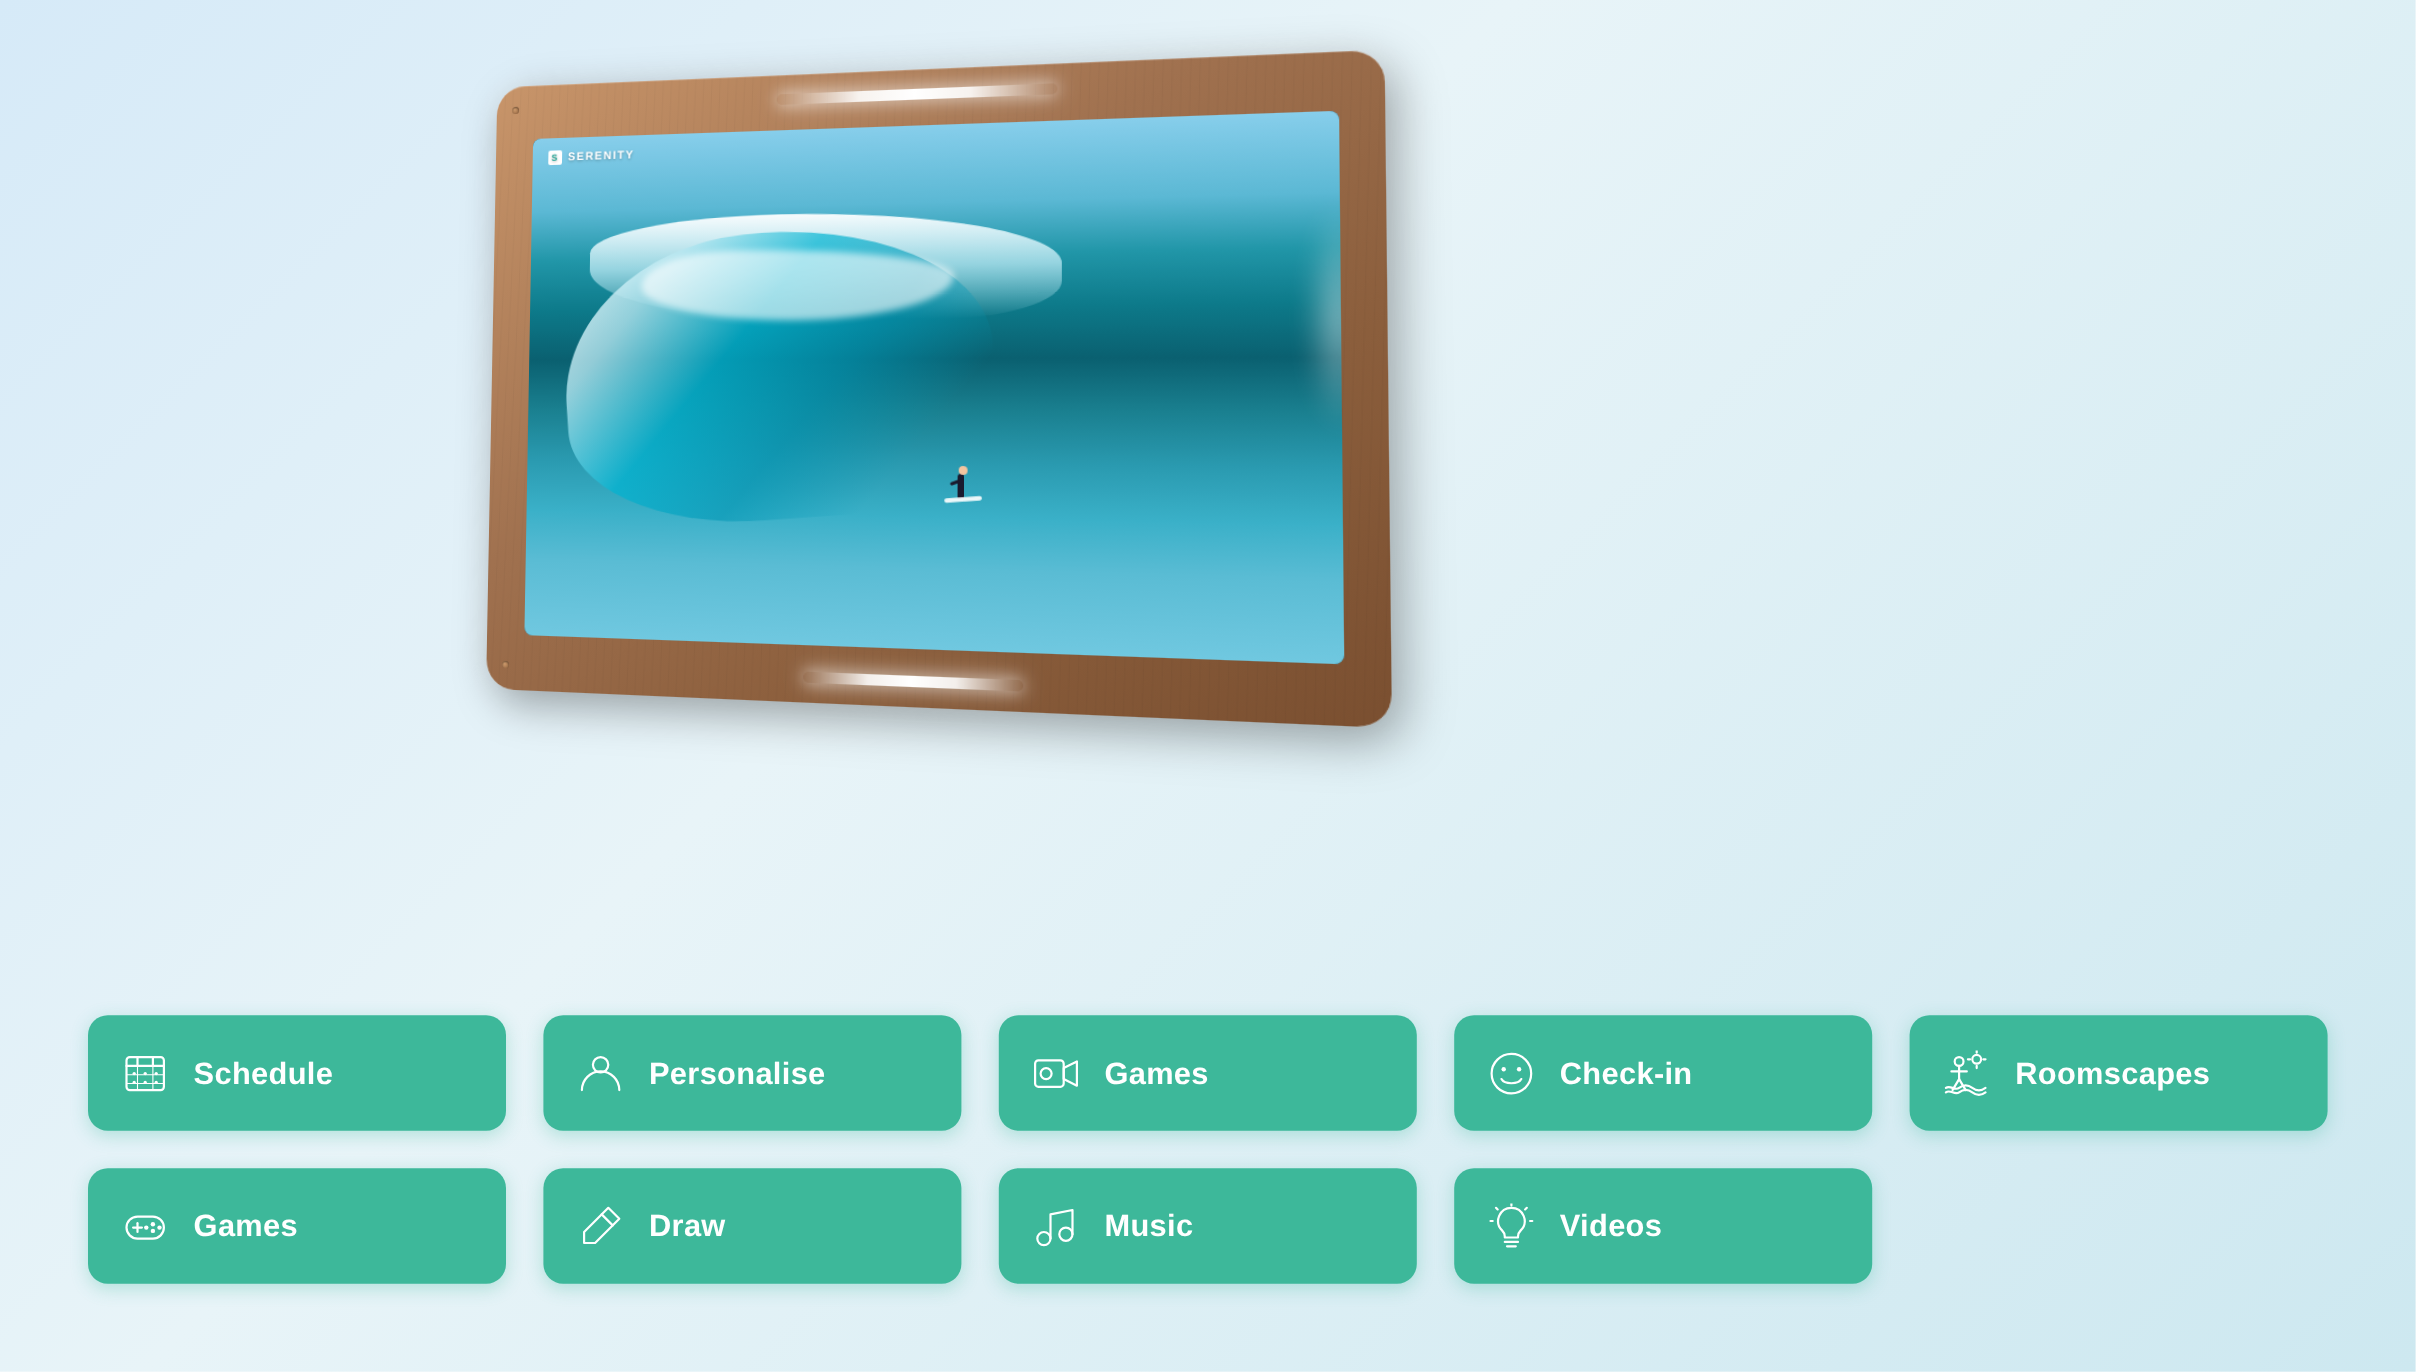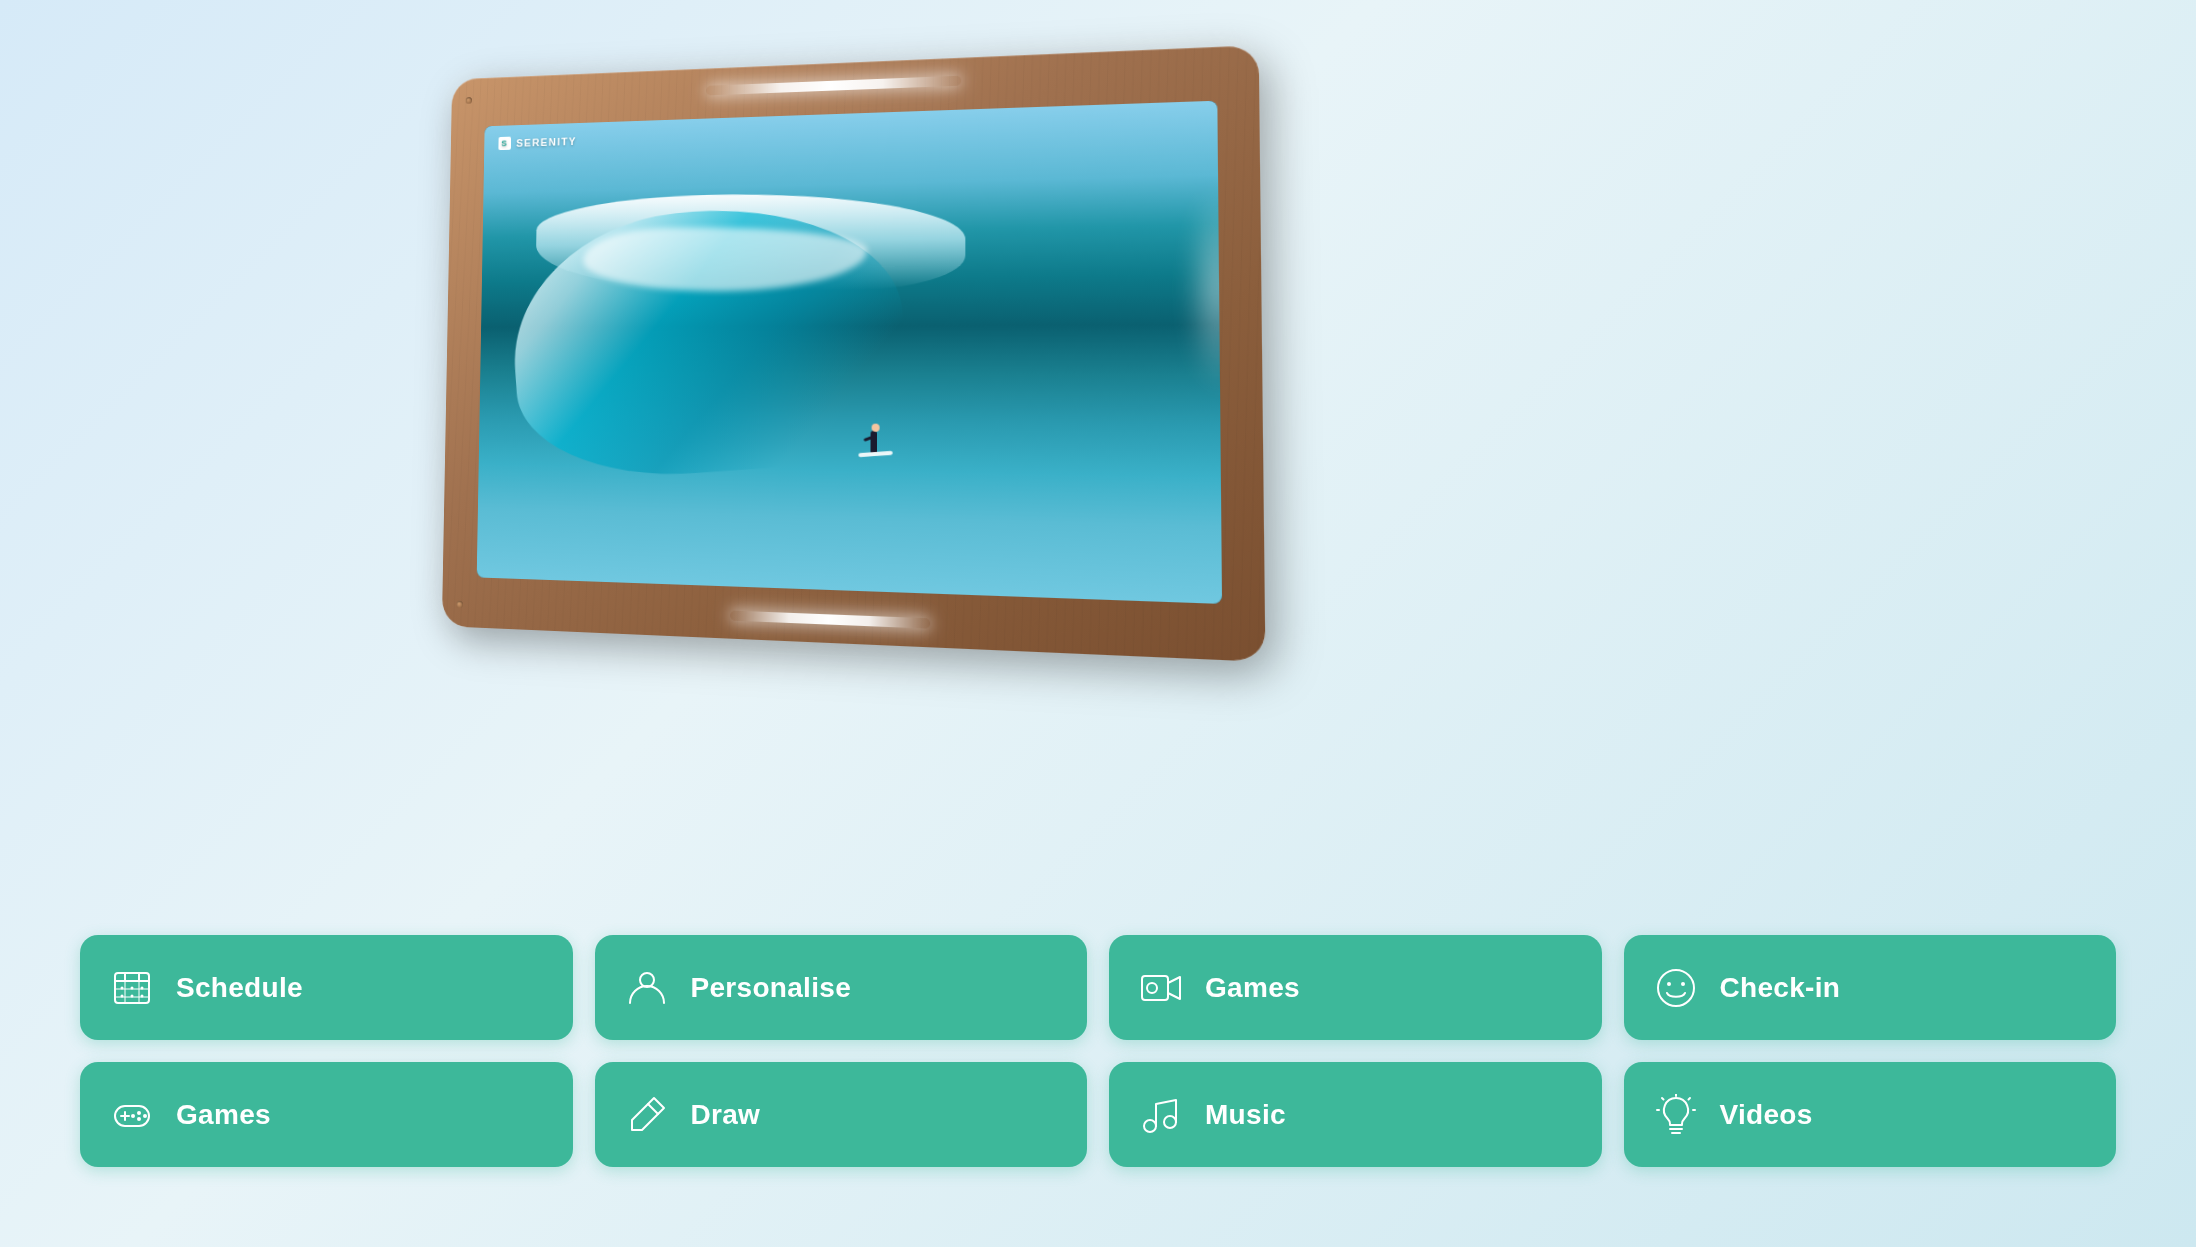--- a/index.html
+++ b/index.html
@@ -260,23 +260,23 @@
     .screw-tl { top: 20px; left: 16px; }
     .screw-bl { bottom: 20px; left: 16px; }
 
     
     .buttons-section {
       position: absolute;
       bottom: 80px;
       left: 80px;
       right: 80px;
       display: grid;
-      grid-template-columns: repeat(4, 1fr);
+      grid-template-columns: repeat(5, 1fr);
       grid-template-rows: repeat(2, 1fr);
-      gap: 22px;
+      gap: 34px;
     }
 
     .menu-btn {
       background: #3db89a;
       border: none;
       border-radius: 18px;
       display: flex;
       align-items: center;
       gap: 20px;
       padding: 0 28px;
@@ -417,20 +417,42 @@
 
         <circle cx="21" cy="21" r="18"></circle>
         <circle cx="14" cy="17" r="2" fill="white" stroke="none"></circle>
         <circle cx="28" cy="17" r="2" fill="white" stroke="none"></circle>
         <path d="M12 26c2.5 5 15.5 5 18 0" fill="none"></path>
       </svg>
     </div>
     <span class="btn-label">Check-in</span>
   </button>
 
+  <button class="menu-btn">
+    <div class="btn-icon">
+      <svg viewBox="0 0 42 42">
+
+        <circle cx="30" cy="8" r="4"></circle>
+        <line x1="30" y1="2" x2="30" y2="0"></line>
+        <line x1="30" y1="14" x2="30" y2="16"></line>
+        <line x1="24" y1="8" x2="22" y2="8"></line>
+        <line x1="36" y1="8" x2="38" y2="8"></line>
+
+        <circle cx="14" cy="10" r="4"></circle>
+        <line x1="14" y1="14" x2="14" y2="26"></line>
+        <line x1="7" y1="19" x2="21" y2="19"></line>
+        <line x1="14" y1="26" x2="8" y2="36"></line>
+        <line x1="14" y1="26" x2="20" y2="36"></line>
+
+        <path d="M2 34c4-3 8 3 12 0s8-3 12 0 8 3 12 0" fill="none"></path>
+        <path d="M2 38c4-3 8 3 12 0s8-3 12 0 8 3 12 0" fill="none"></path>
+      </svg>
+    </div>
+    <span class="btn-label">Roomscapes</span>
+  </button>
 
 
   <button class="menu-btn">
     <div class="btn-icon">
       <svg viewBox="0 0 42 42">
 
         <rect x="4" y="12" width="34" height="20" rx="10"></rect>
         <line x1="14" y1="18" x2="14" y2="26"></line>
         <line x1="10" y1="22" x2="18" y2="22"></line>
         <circle cx="28" cy="19" r="2" fill="white" stroke="none"></circle>

